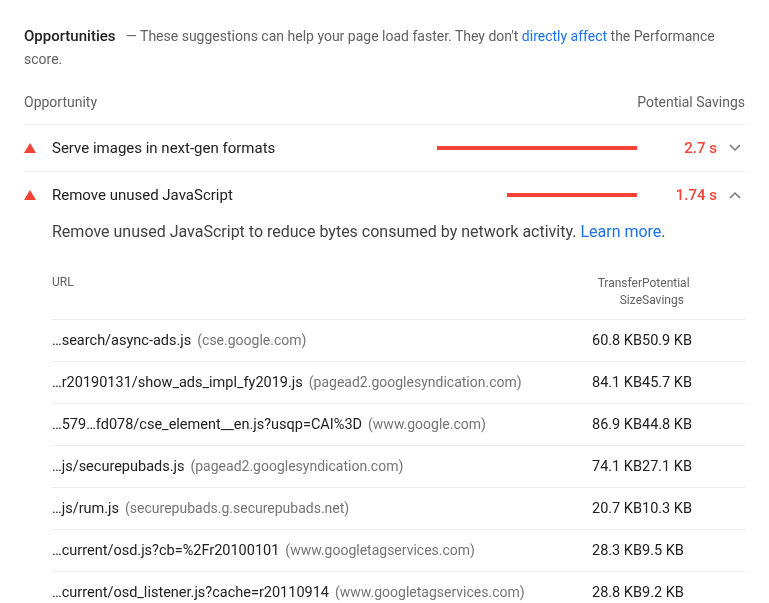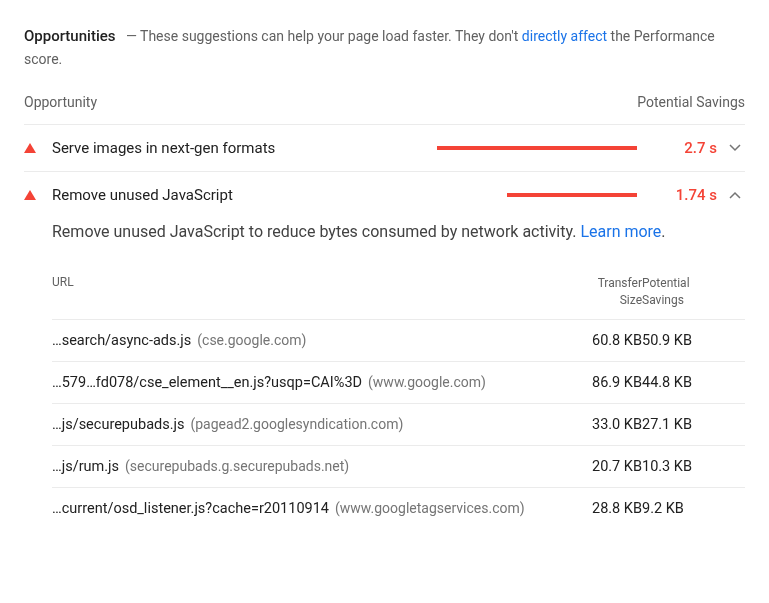--- a/index.html
+++ b/index.html
@@ -194,33 +194,43 @@
     </div>
   </div>
 
   <div id="table-rows">
       <div class="table-row">
         <div class="col-url"><span class="url-path">…search/async-ads.js</span><span class="url-host">(cse.google.com)</span></div>
         <div class="col-transfer">60.8 KB</div>
         <div class="col-savings">50.9 KB</div>
       </div>
       <div class="table-row">
+        <div class="col-url"><span class="url-path">…r20190131/show_ads_impl_fy2019.js</span><span class="url-host">(pagead2.googlesyndication.com)</span></div>
+        <div class="col-transfer">84.1 KB</div>
+        <div class="col-savings">45.7 KB</div>
+      </div>
+      <div class="table-row">
         <div class="col-url"><span class="url-path">…579…fd078/cse_element__en.js?usqp=CAI%3D</span><span class="url-host">(www.google.com)</span></div>
         <div class="col-transfer">86.9 KB</div>
         <div class="col-savings">44.8 KB</div>
       </div>
       <div class="table-row">
         <div class="col-url"><span class="url-path">…js/securepubads.js</span><span class="url-host">(pagead2.googlesyndication.com)</span></div>
-        <div class="col-transfer">33.0 KB</div>
+        <div class="col-transfer">74.1 KB</div>
         <div class="col-savings">27.1 KB</div>
       </div>
       <div class="table-row">
         <div class="col-url"><span class="url-path">…js/rum.js</span><span class="url-host">(securepubads.g.securepubads.net)</span></div>
         <div class="col-transfer">20.7 KB</div>
         <div class="col-savings">10.3 KB</div>
       </div>
       <div class="table-row">
+        <div class="col-url"><span class="url-path">…current/osd.js?cb=%2Fr20100101</span><span class="url-host">(www.googletagservices.com)</span></div>
+        <div class="col-transfer">28.3 KB</div>
+        <div class="col-savings">9.5 KB</div>
+      </div>
+      <div class="table-row">
         <div class="col-url"><span class="url-path">…current/osd_listener.js?cache=r20110914</span><span class="url-host">(www.googletagservices.com)</span></div>
         <div class="col-transfer">28.8 KB</div>
         <div class="col-savings">9.2 KB</div>
       </div>
     </div>
 </div>
 
 </body></html>

